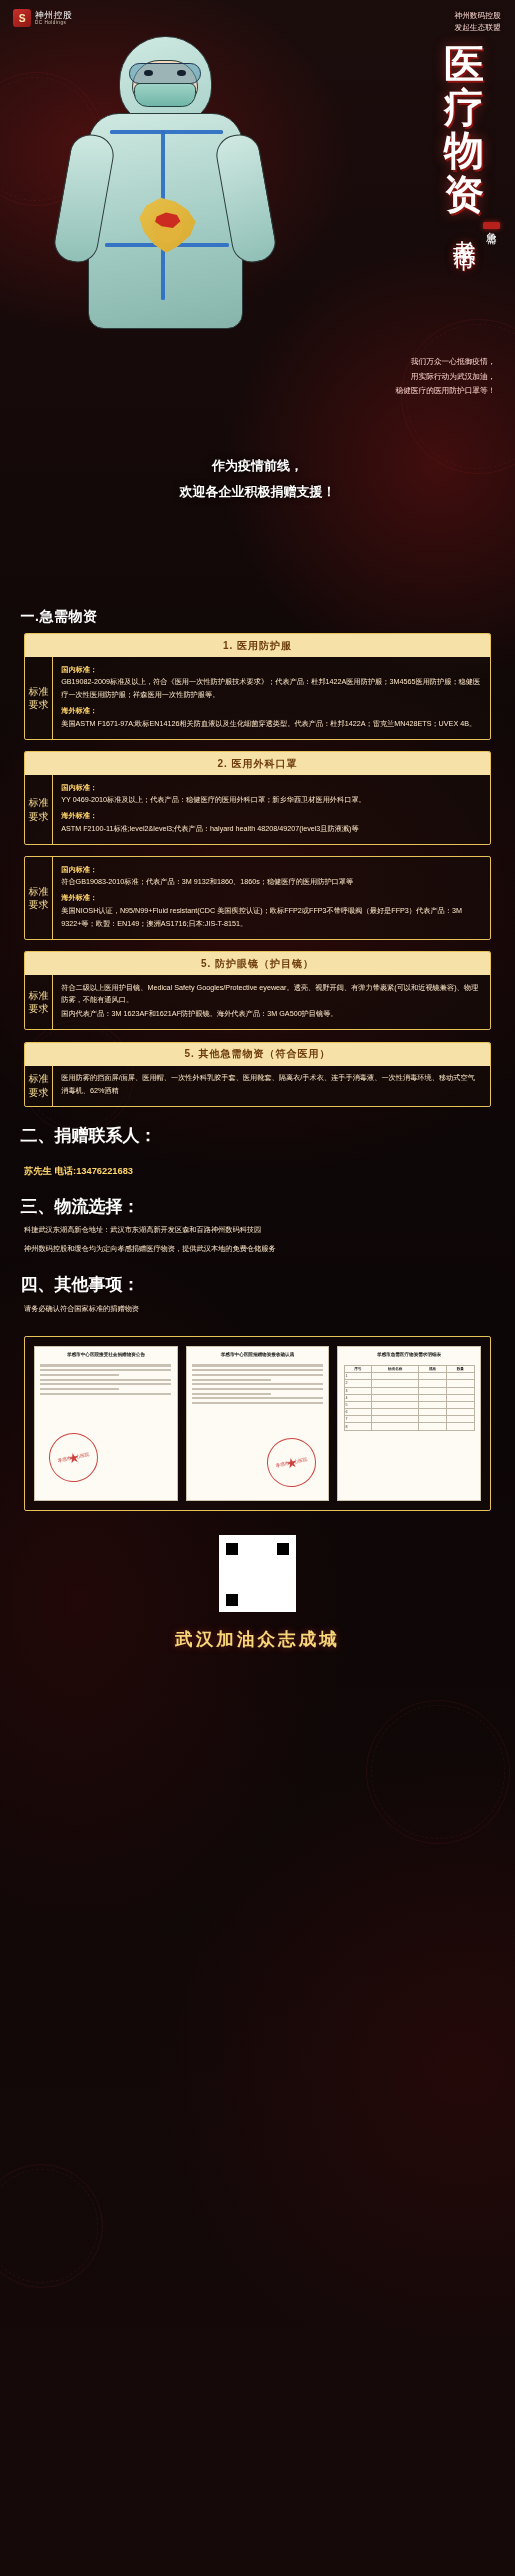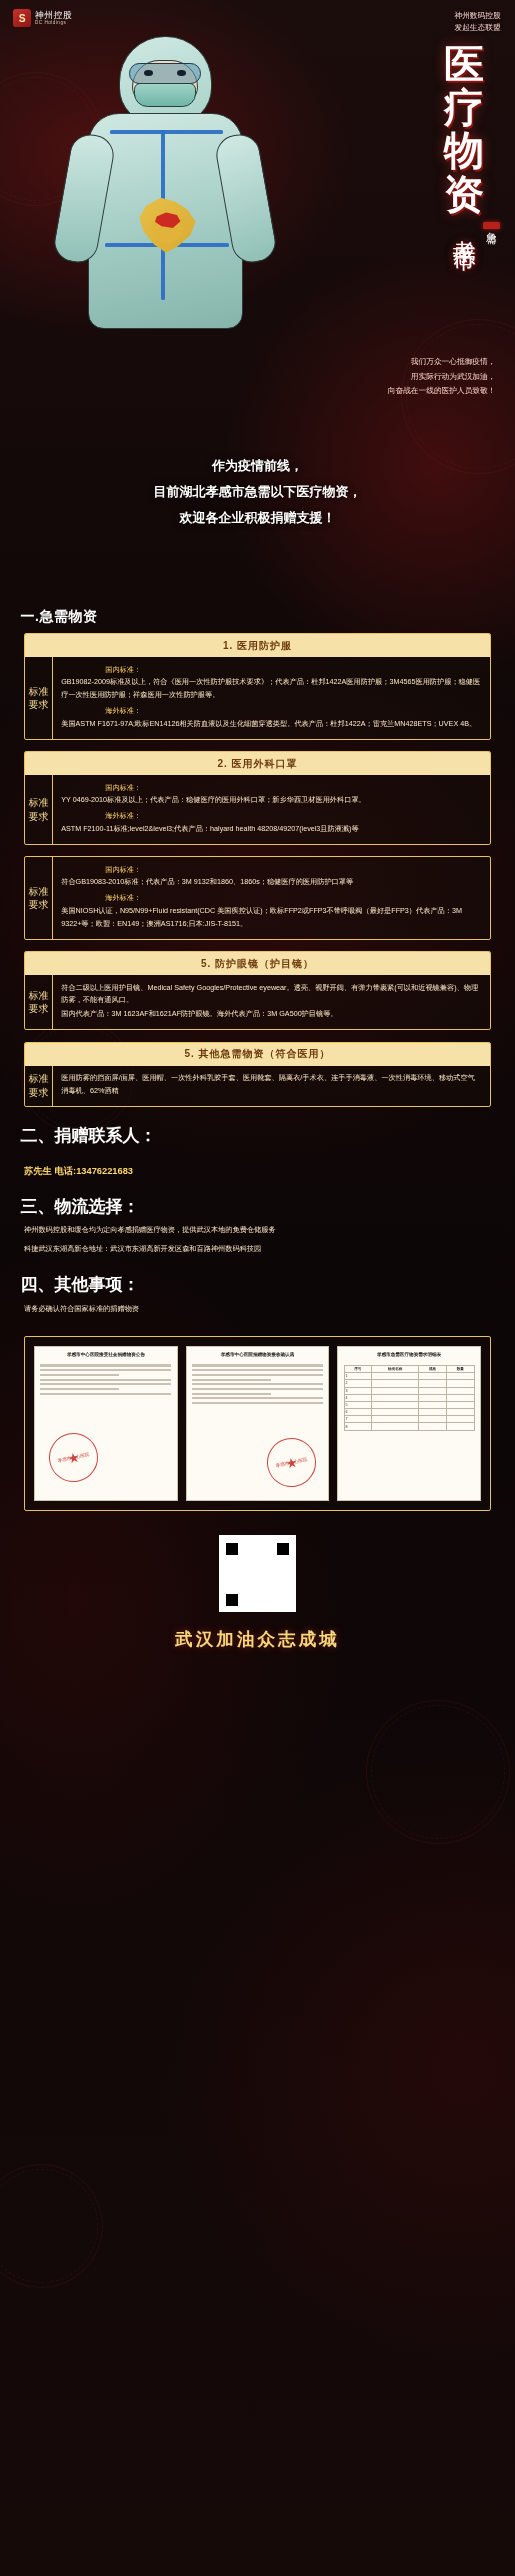--- a/index.html
+++ b/index.html
@@ -249,24 +249,23 @@
   }
   .card-text {
     flex: 1;
     padding: 6.2px 8.2px 7.2px 8.2px;
     font-size: 7.2px;
     line-height: 1.78;
     color: #ffe9c8;
   }
   .card-text .sub {
     color: #ffd36b;
-    font-weight: normal;
+    font-weight: bold;
     display: block;
     margin-top: 3.1px;
-    margin-left: 44px;
   }
   .card-text .sub:first-child { margin-top: 0; }
   .card-text p { margin: 0 0 1px 0; }
 
   .contact {
     margin: 17.5px 24px 5.2px 24px;
   }
   .contact .name {
     color: #ffd76b;
     font-size: 9.3px;
@@ -442,26 +441,25 @@
       </div>
       <div class="arm l"></div>
       <div class="arm r"></div>
       <div class="map-china"></div>
       <div class="hubei"></div>
     </div>
 
     <div class="salute">
       <div>我们万众一心抵御疫情，</div>
       <div>用实际行动为武汉加油，</div>
-      <div>向奋战在一线的医护人员致敬！</div>
+      <div>稳健医疗的医用防护口罩等！</div>
     </div>
 
     <div class="intro">
       <div>作为疫情前线，</div>
-      <div>目前湖北孝感市急需以下医疗物资，</div>
       <div>欢迎各企业积极捐赠支援！</div>
     </div>
   </div>
 
   <div class="content">
 
     <div class="section-title">一.急需物资</div>
 
     <div class="card">
       <div class="card-head">1. 医用防护服</div>
@@ -521,22 +519,22 @@
         </div>
       </div>
     </div>
 
     <div class="h2">二、捐赠联系人：</div>
     <div class="contact">
       <div class="name">苏先生 电话:13476221683</div>
     </div>
 
     <div class="h2">三、物流选择：</div>
+    <div class="para">科捷武汉东湖高新仓地址：武汉市东湖高新开发区森和百路神州数码科技园</div>
     <div class="para">神州数码控股和缓仓均为定向孝感捐赠医疗物资，提供武汉本地的免费仓储服务</div>
-    <div class="para">科捷武汉东湖高新仓地址：武汉市东湖高新开发区森和百路神州数码科技园</div>
 
     <div class="h2">四、其他事项：</div>
     <div class="para">请务必确认符合国家标准的捐赠物资</div>
 
     <div class="docbox">
 
       <div class="doc">
         <div class="dtitle">孝感市中心医院接受社会捐赠物资公告</div>
         <div class="lines">
           <div class="ln"></div>

